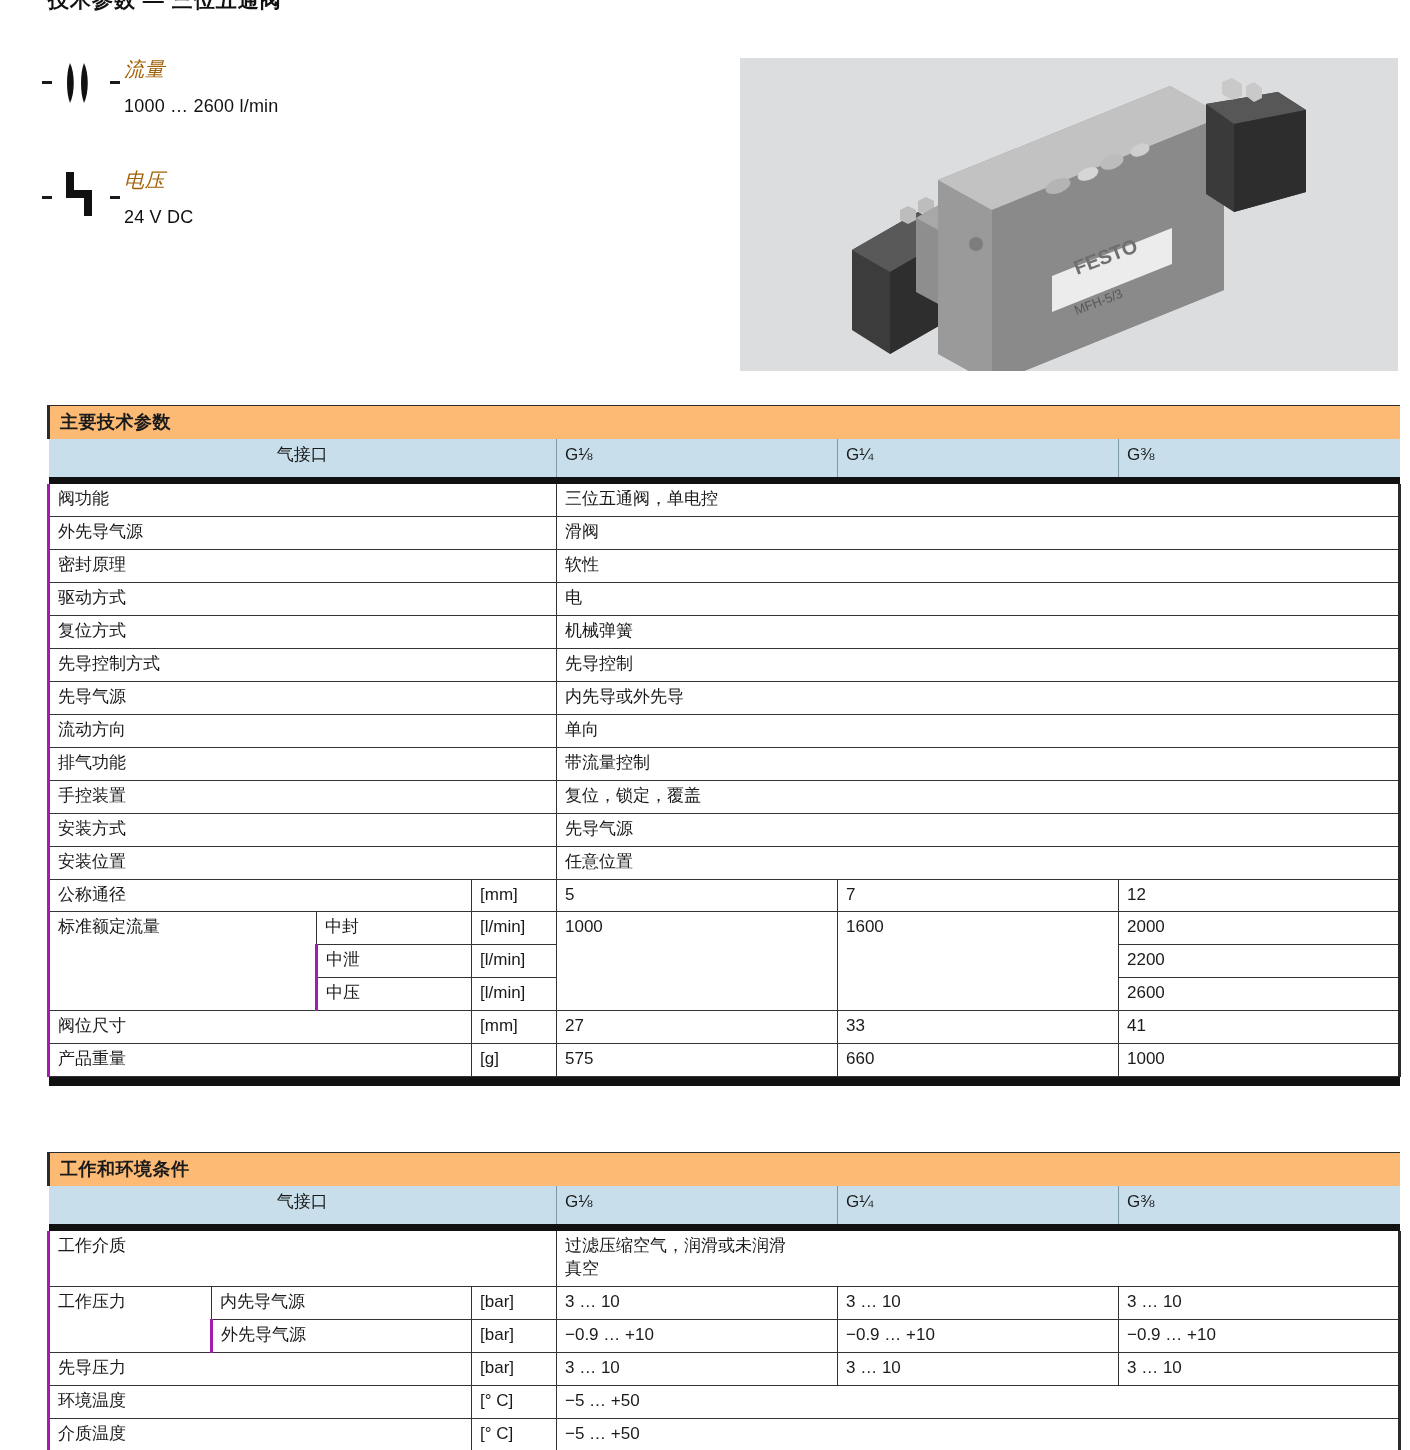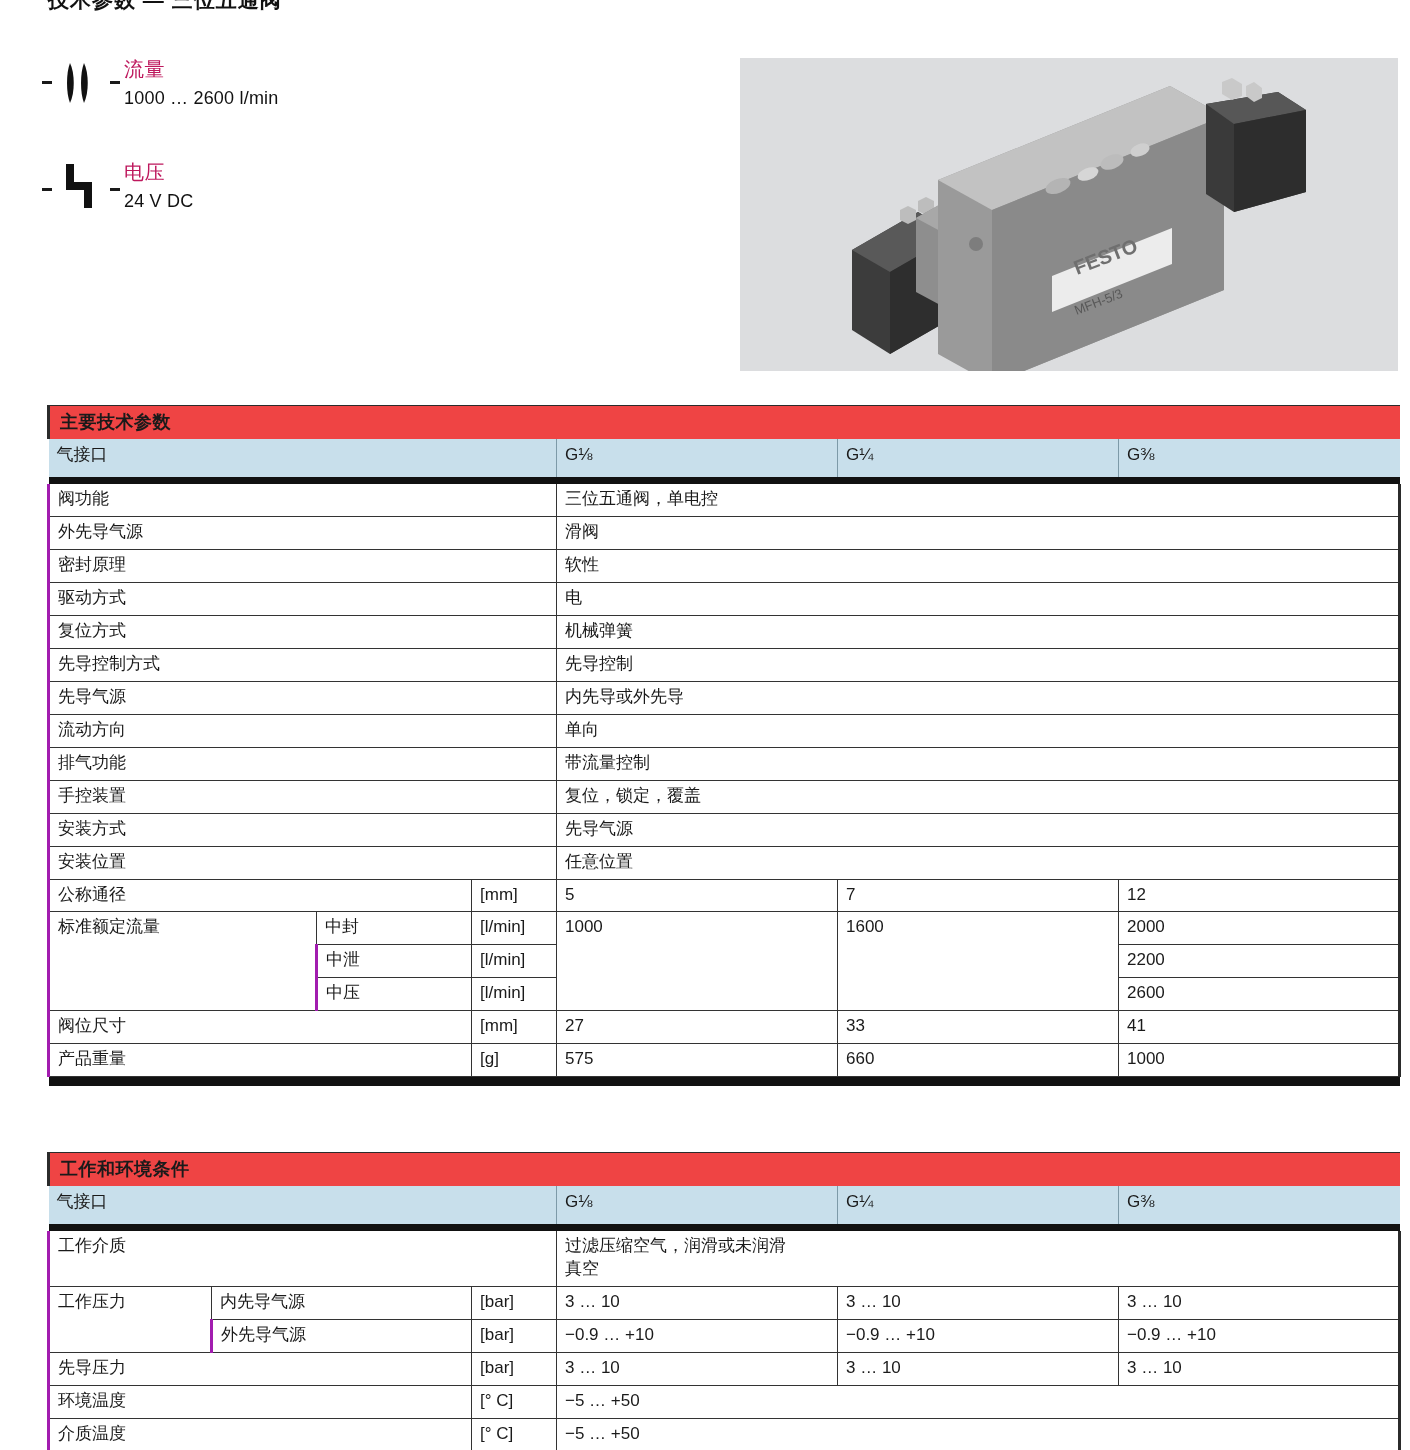--- a/index.html
+++ b/index.html
@@ -44,29 +44,30 @@
     width: 84px;
     min-width: 84px;
     height: 56px;
     position: relative;
   }
   .feature-icon svg { display: block; }
   .feature-text { padding-top: 2px; }
   .feature-title {
     font-size: 20px;
     font-weight: 400;
-    color: #be185d;
+    color: #a16207;
     line-height: 1.25;
     letter-spacing: 0.5px;
+    font-style: italic;
   }
   .feature-value {
     font-size: 18px;
     color: #111;
     line-height: 1.5;
-    margin-top: 3px;
+    margin-top: 11px;
     letter-spacing: 0.2px;
   }
 
   
   .product-photo {
     position: absolute;
     left: 740px;
     top: 58px;
     width: 658px;
     height: 313px;
@@ -102,41 +103,42 @@
     padding: 4px 8px 5px 8px;
     vertical-align: top;
     text-align: left;
     font-weight: 400;
     height: 22px;
     line-height: 1.35;
   }
 
   
   .sec-title td {
-    background: #ef4444;
+    background: #fdba74;
     font-weight: 700;
     font-size: 18px;
     border: none;
     border-left: 3px solid #2b2b2b;
     border-top: 1px solid #2b2b2b;
     padding: 4px 8px 5px 10px;
     height: 24px;
     letter-spacing: 0.5px;
   }
   
   .col-head td {
     background: #c8dfeb;
     border: none;
     border-left: 1px solid #7d9aa8;
     padding: 5px 8px 7px 8px;
     height: 26px;
     font-size: 17px;
   }
   .col-head td.first {
     border-left: 3px solid #2b2b2b;
+    text-align: center;
   }
   .col-head td.nb { border-left: none; }
 
   
   .rule-row td {
     padding: 0;
     height: 7px;
     background: #111;
     border: none;
   }

